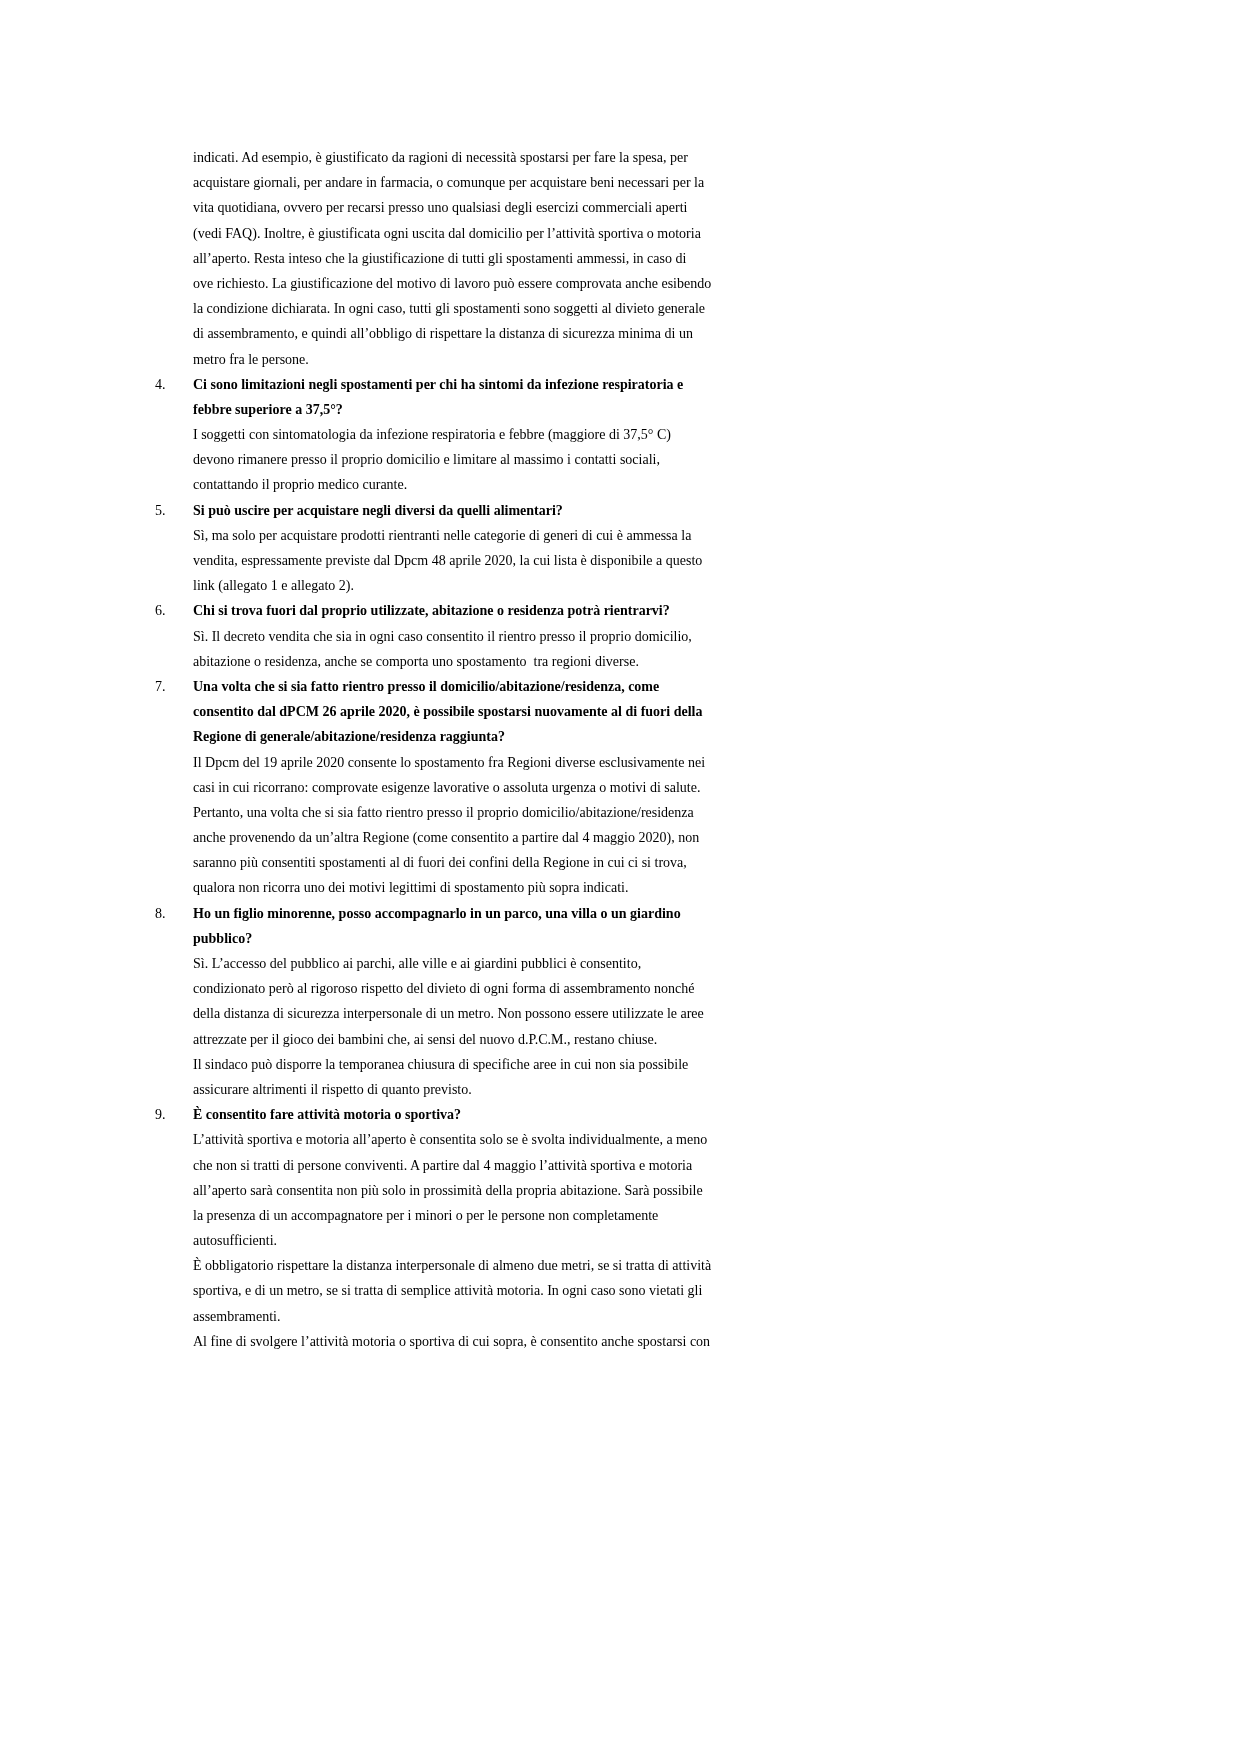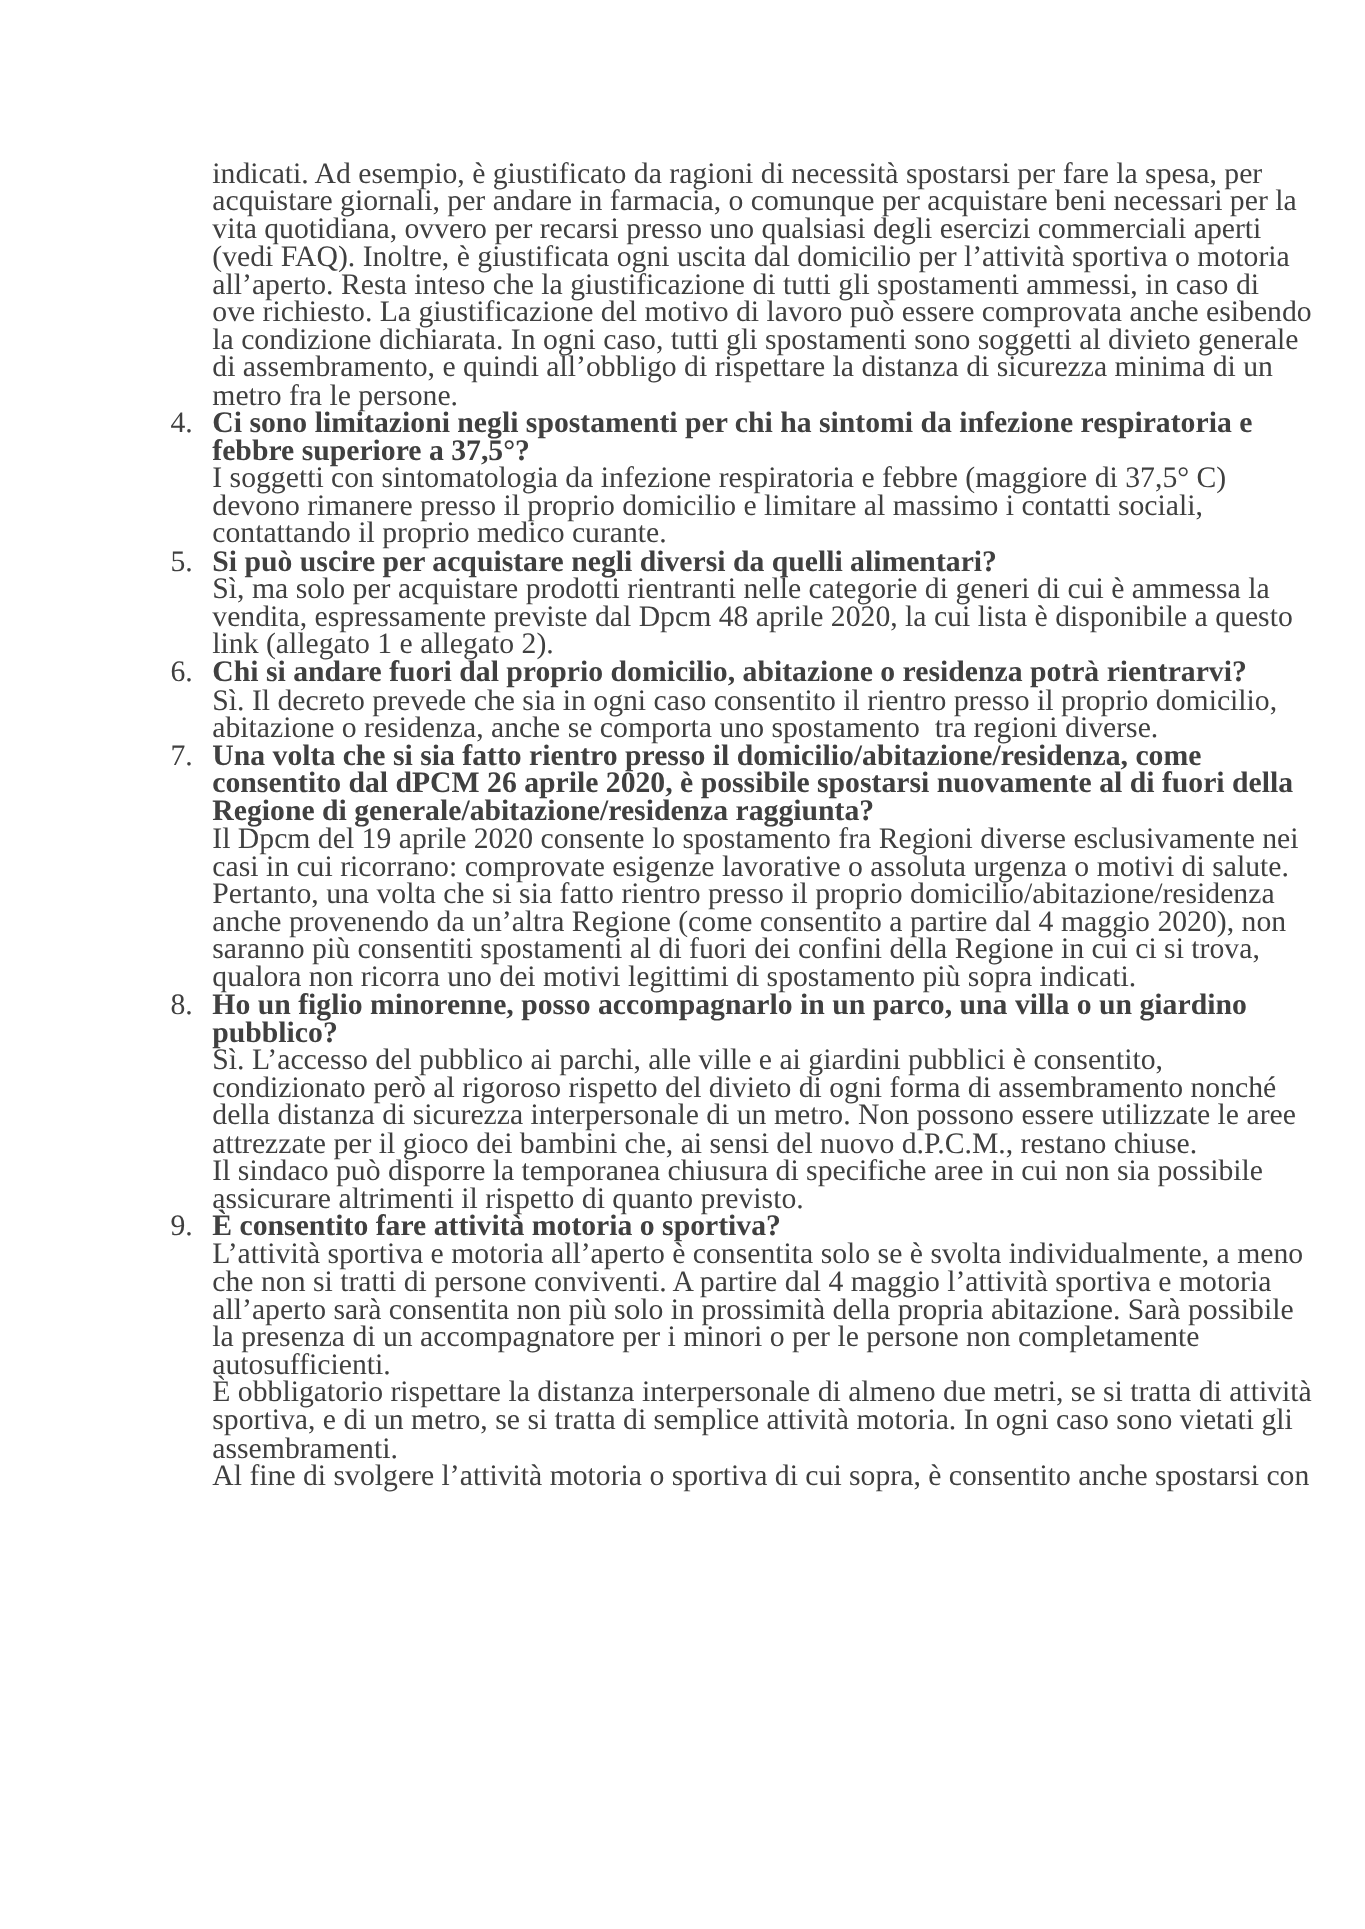--- a/index.html
+++ b/index.html
@@ -1,20 +1,20 @@
 <!DOCTYPE html>
 <html><head>
 <meta charset="utf-8">
 <style>
   html, body { margin: 0; padding: 0; background: #ffffff; }
   body { width: 1241px; height: 1754px; position: relative; overflow: hidden; }
   .page {
     position: absolute; left: 0; top: 0; width: 1241px; height: 1754px;
     font-family: "Liberation Serif", "DejaVu Serif", serif;
-    font-size: 27px; color: #404040; line-height: 25.2px;
+    font-size: 14px; color: #000000; line-height: 25.2px;
   }
   .content { position: absolute; left: 193px; top: 145px; width: 960px; }
   .line { display: block; white-space: pre; height: 25.2px; }
   .item { position: relative; }
   .num { position: absolute; left: -38px; top: 0; }
   .q .line { font-weight: bold; }
 </style>
 </head>
 <body>
 
@@ -51,24 +51,24 @@
           </div>
           <div class="a">
             <span class="line">Sì, ma solo per acquistare prodotti rientranti nelle categorie di generi di cui è ammessa la</span>
             <span class="line">vendita, espressamente previste dal Dpcm 48 aprile 2020, la cui lista è disponibile a questo</span>
             <span class="line">link (allegato 1 e allegato 2).</span>
           </div>
         </div>
         <div class="item">
           <span class="num">6.</span>
           <div class="q">
-            <span class="line">Chi si andare fuori dal proprio domicilio, abitazione o residenza potrà rientrarvi?</span>
+            <span class="line">Chi si trova fuori dal proprio utilizzate, abitazione o residenza potrà rientrarvi?</span>
           </div>
           <div class="a">
-            <span class="line">Sì. Il decreto prevede che sia in ogni caso consentito il rientro presso il proprio domicilio,</span>
+            <span class="line">Sì. Il decreto vendita che sia in ogni caso consentito il rientro presso il proprio domicilio,</span>
             <span class="line">abitazione o residenza, anche se comporta uno spostamento  tra regioni diverse.</span>
           </div>
         </div>
         <div class="item">
           <span class="num">7.</span>
           <div class="q">
             <span class="line">Una volta che si sia fatto rientro presso il domicilio/abitazione/residenza, come</span>
             <span class="line">consentito dal dPCM 26 aprile 2020, è possibile spostarsi nuovamente al di fuori della</span>
             <span class="line">Regione di generale/abitazione/residenza raggiunta?</span>
           </div>

